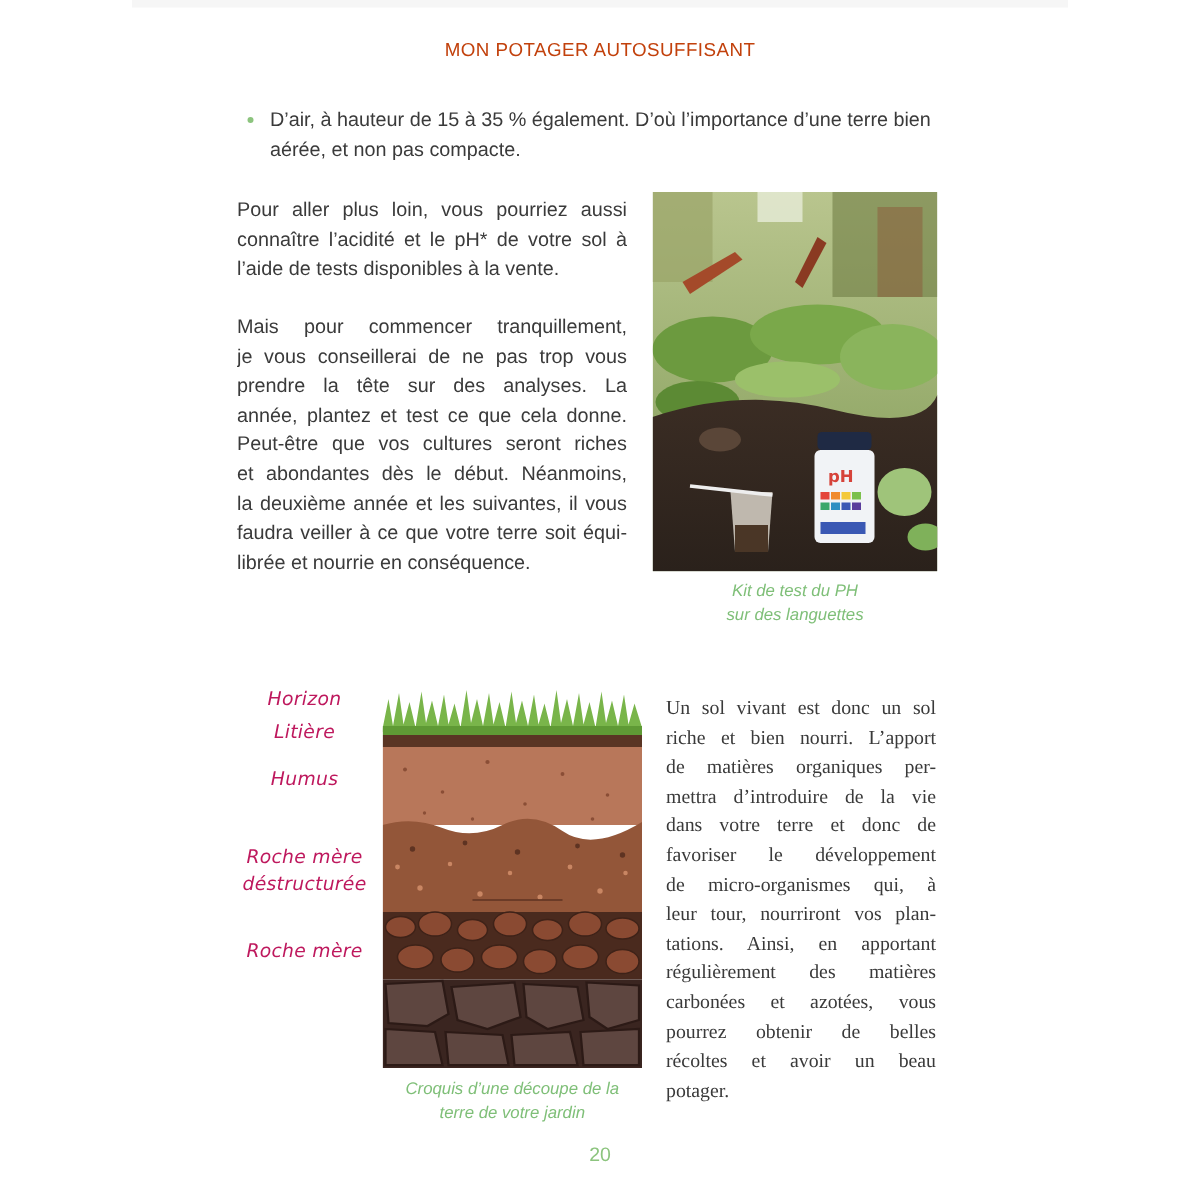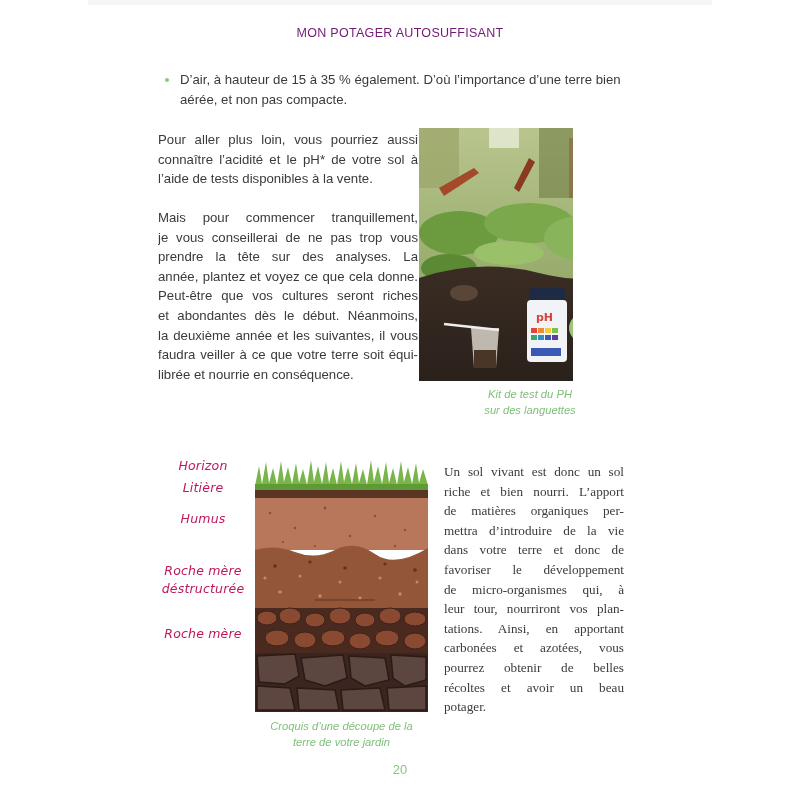--- a/index.html
+++ b/index.html
@@ -3,34 +3,34 @@
   <meta charset="utf-8">
   <style>
     html, body { margin: 0; padding: 0; }
     body {
       width: 800px; height: 800px; background: #ffffff; position: relative; overflow: hidden;
       font-family: "Liberation Sans", "DejaVu Sans", sans-serif; color: #3a3a3a;
     }
     .page-shadow { position: absolute; left: 88px; top: 0; width: 624px; height: 5px; background: #f6f6f6; }
     .running-head {
       position: absolute; left: 0; width: 800px; top: 26px; text-align: center;
-      font-size: 12.5px; letter-spacing: 0.3px; color: #701a75;
+      font-size: 12.5px; letter-spacing: 0.3px; color: #c2410c;
     }
     .p { position: absolute; font-size: 13.2px; line-height: 19.6px; color: #3a3a3a; }
     .line { display: block; white-space: nowrap; }
     .jl { display: block; text-align: justify; text-align-last: justify; white-space: normal; height: 19.6px; overflow: hidden; }
     .bullet-dot {
       position: absolute; left: 165px; top: 78px; width: 4px; height: 4px; border-radius: 50%; background: #8cc47e;
     }
     .caption { position: absolute; font-style: italic; font-size: 11.2px; line-height: 16px; color: #7fbf78; text-align: center; }
     .soil-label {
       position: absolute; font-family: "DejaVu Sans", sans-serif; font-style: oblique; font-size: 12.5px;
       color: #be185d; text-align: center; line-height: 18px; letter-spacing: 0.2px;
     }
-    .photo { position: absolute; left: 419px; top: 128px; width: 154px; height: 253px; overflow: hidden; }
+    .photo { position: absolute; left: 435px; top: 128px; width: 190px; height: 253px; overflow: hidden; }
     .soil { position: absolute; left: 255px; top: 458px; width: 173px; height: 254px; overflow: hidden; }
     .page-number {
       position: absolute; left: 0; width: 800px; top: 762px; text-align: center;
       font-weight: normal; font-size: 13px; color: #8cc47e;
     }
   </style>
 </head>
 <body>
 
 <div class="page-shadow"></div>
@@ -46,21 +46,21 @@
 <div class="p" style="left:158px; top:130px; width:260px;">
   <span class="jl">Pour aller plus loin, vous pourriez aussi</span>
   <span class="jl">connaître l’acidité et le pH* de votre sol à</span>
   <span class="line">l’aide de tests disponibles à la vente.</span>
 </div>
 
 <div class="p" style="left:158px; top:208px; width:260px;">
   <span class="jl">Mais pour commencer tranquillement,</span>
   <span class="jl">je vous conseillerai de ne pas trop vous</span>
   <span class="jl">prendre la tête sur des analyses. La première</span>
-  <span class="jl">année, plantez et voyez ce que cela donne.</span>
+  <span class="jl">année, plantez et test ce que cela donne.</span>
   <span class="jl">Peut-être que vos cultures seront riches</span>
   <span class="jl">et abondantes dès le début. Néanmoins,</span>
   <span class="jl">la deuxième année et les suivantes, il vous</span>
   <span class="jl">faudra veiller à ce que votre terre soit équi-</span>
   <span class="line">librée et nourrie en conséquence.</span>
 </div>
 
 <div class="photo">
   <svg width="190" height="253" viewBox="0 0 190 253">
     <defs>
@@ -204,19 +204,20 @@
 <div class="p" style="left:444px; top:462px; width:180px;font-family:Liberation Serif, serif;">
   <span class="jl">Un sol vivant est donc un sol</span>
   <span class="jl">riche et bien nourri. L’apport</span>
   <span class="jl">de matières organiques per-</span>
   <span class="jl">mettra d’introduire de la vie</span>
   <span class="jl">dans votre terre et donc de</span>
   <span class="jl">favoriser le développement</span>
   <span class="jl">de micro-organismes qui, à</span>
   <span class="jl">leur tour, nourriront vos plan-</span>
   <span class="jl">tations. Ainsi, en apportant</span>
+  <span class="jl">régulièrement des matières</span>
   <span class="jl">carbonées et azotées, vous</span>
   <span class="jl">pourrez obtenir de belles</span>
   <span class="jl">récoltes et avoir un beau</span>
   <span class="line">potager.</span>
 </div>
 
 <div class="page-number">20</div>
 
 </body></html>

